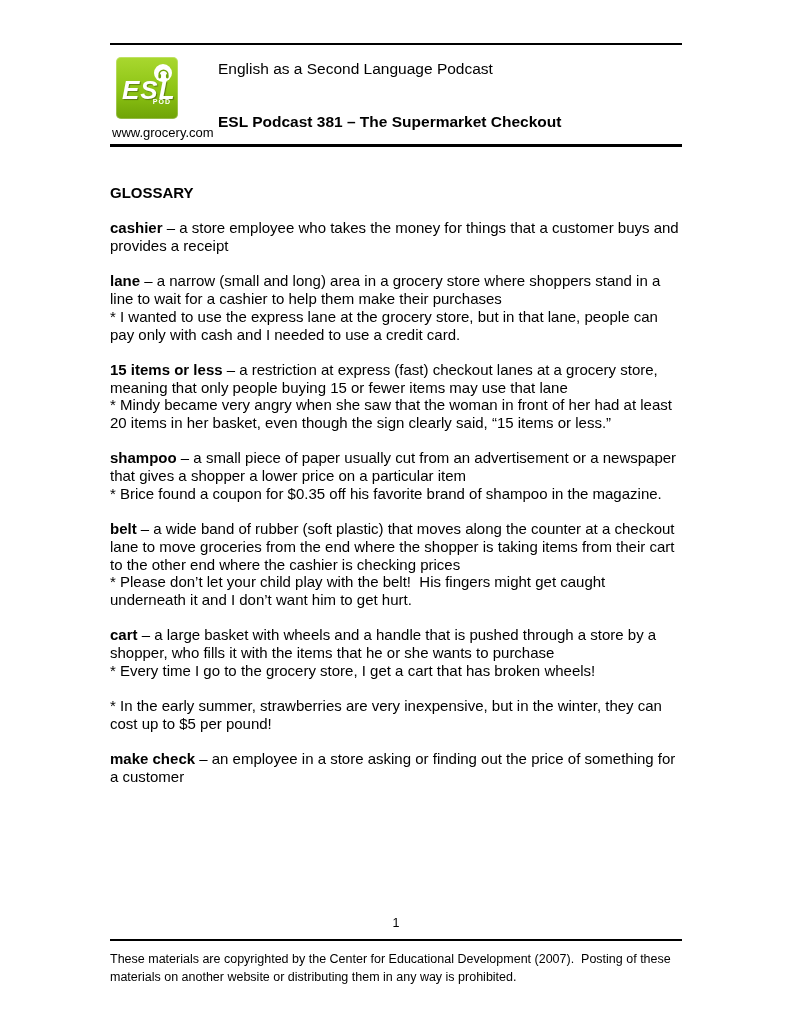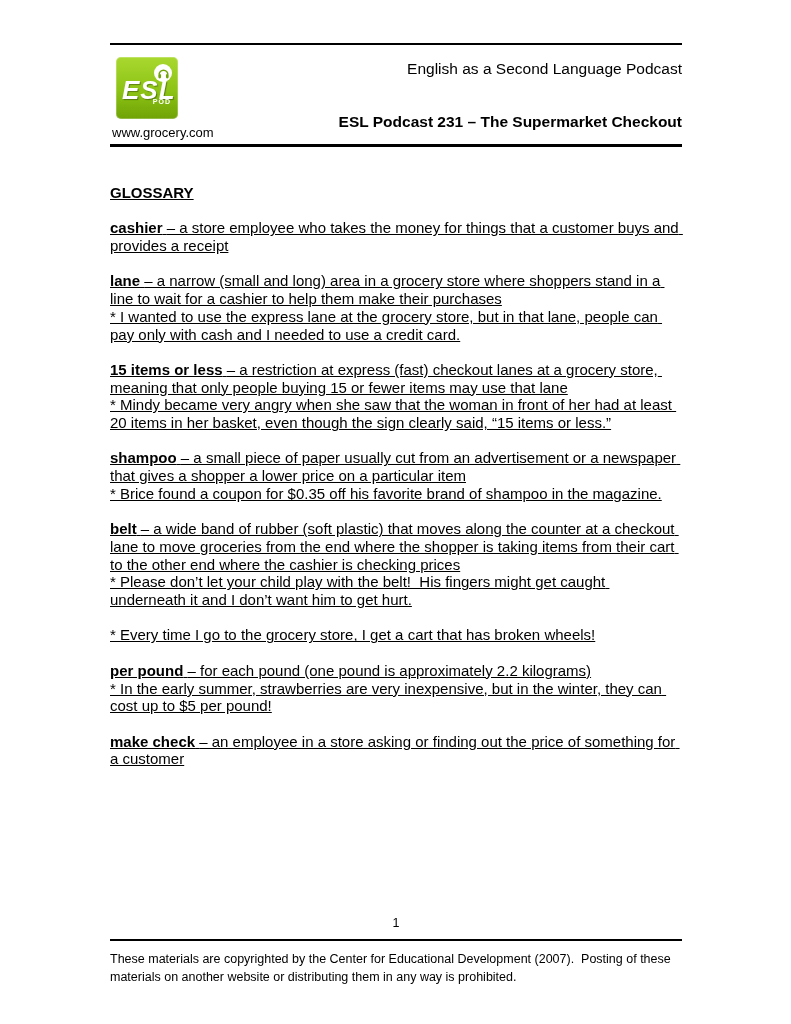--- a/index.html
+++ b/index.html
@@ -79,35 +79,34 @@
     margin-top: 6px;
     margin-left: 2px;
     font-size: 13px;
     white-space: nowrap;
   }
   .header-titles {
     flex: 1;
     display: flex;
     flex-direction: column;
     justify-content: space-between;
-    text-align: right;
+    text-align: left;
     padding: 3px 0 9px 0;
   }
   .doc-title { font-size: 15.5px; }
   .doc-subtitle { font-size: 15.5px; font-weight: bold; }
 
   
   .glossary {
     position: absolute;
     left: 110px;
     top: 184px;
     width: 572px;
     font-size: 15px;
     line-height: 17.7px;
-    text-decoration: underline;
   }
   .glossary-heading {
     font-weight: bold;
     font-size: 15px;
     margin: 0 0 17.7px 0;
   }
   .entry { margin-bottom: 17.7px; }
   .entry p { margin: 0; white-space: pre-wrap; }
   .term { font-weight: bold; }
 
@@ -147,21 +146,21 @@
             <rect x="2.5" y="13" width="5" height="8" rx="2.5" fill="#6fa306"></rect>
             <rect x="16.5" y="13" width="5" height="8" rx="2.5" fill="#6fa306"></rect>
           </svg>
         </span>
         <span class="logo-pod">POD</span>
       </div>
       <div class="logo-url">www.grocery.com</div>
     </div>
     <div class="header-titles">
       <div class="doc-title">English as a Second Language Podcast</div>
-      <div class="doc-subtitle">ESL Podcast 231 – The Supermarket Checkout</div>
+      <div class="doc-subtitle">ESL Podcast 381 – The Supermarket Checkout</div>
     </div>
   </div>
 
   <div class="glossary">
     <p class="glossary-heading">GLOSSARY</p>
 
     <div class="entry">
       <p><b class="term">cashier</b> <span>– a store employee who takes the money for things that a customer buys and provides a receipt</span></p>
     </div>
 
@@ -179,25 +178,25 @@
       <p><b class="term">shampoo</b> <span>– a small piece of paper usually cut from an advertisement or a newspaper that gives a shopper a lower price on a particular item</span></p>
       <p>* Brice found a coupon for $0.35 off his favorite brand of shampoo in the magazine.</p>
     </div>
 
     <div class="entry">
       <p><b class="term">belt</b> <span>– a wide band of rubber (soft plastic) that moves along the counter at a checkout lane to move groceries from the end where the shopper is taking items from their cart to the other end where the cashier is checking prices</span></p>
       <p>* Please don’t let your child play with the belt!  His fingers might get caught underneath it and I don’t want him to get hurt.</p>
     </div>
 
     <div class="entry">
+      <p><b class="term">cart</b> <span>– a large basket with wheels and a handle that is pushed through a store by a shopper, who fills it with the items that he or she wants to purchase</span></p>
       <p>* Every time I go to the grocery store, I get a cart that has broken wheels!</p>
     </div>
 
     <div class="entry">
-      <p><b class="term">per pound</b> <span>– for each pound (one pound is approximately 2.2 kilograms)</span></p>
       <p>* In the early summer, strawberries are very inexpensive, but in the winter, they can cost up to $5 per pound!</p>
     </div>
 
     <div class="entry">
       <p><b class="term">make check</b> <span>– an employee in a store asking or finding out the price of something for a customer</span></p>
     </div>
   </div>
 
   <div class="page-number">1</div>
 

